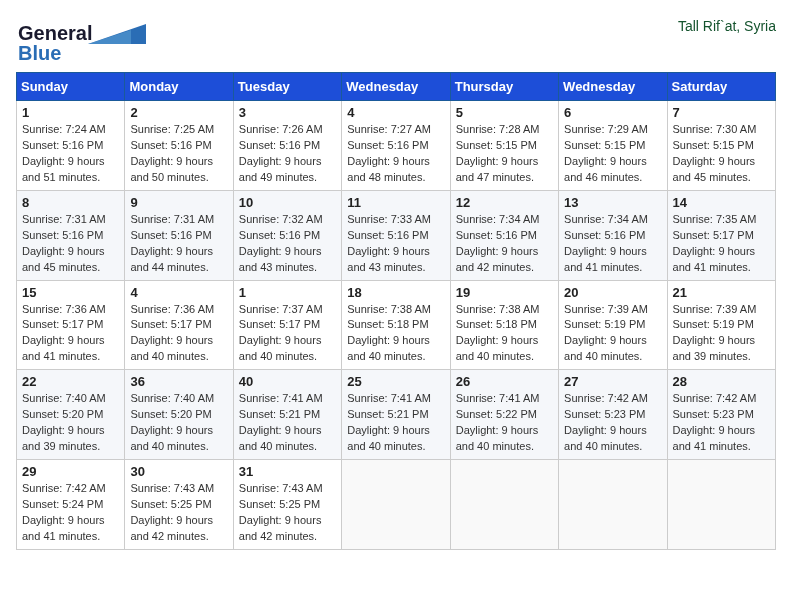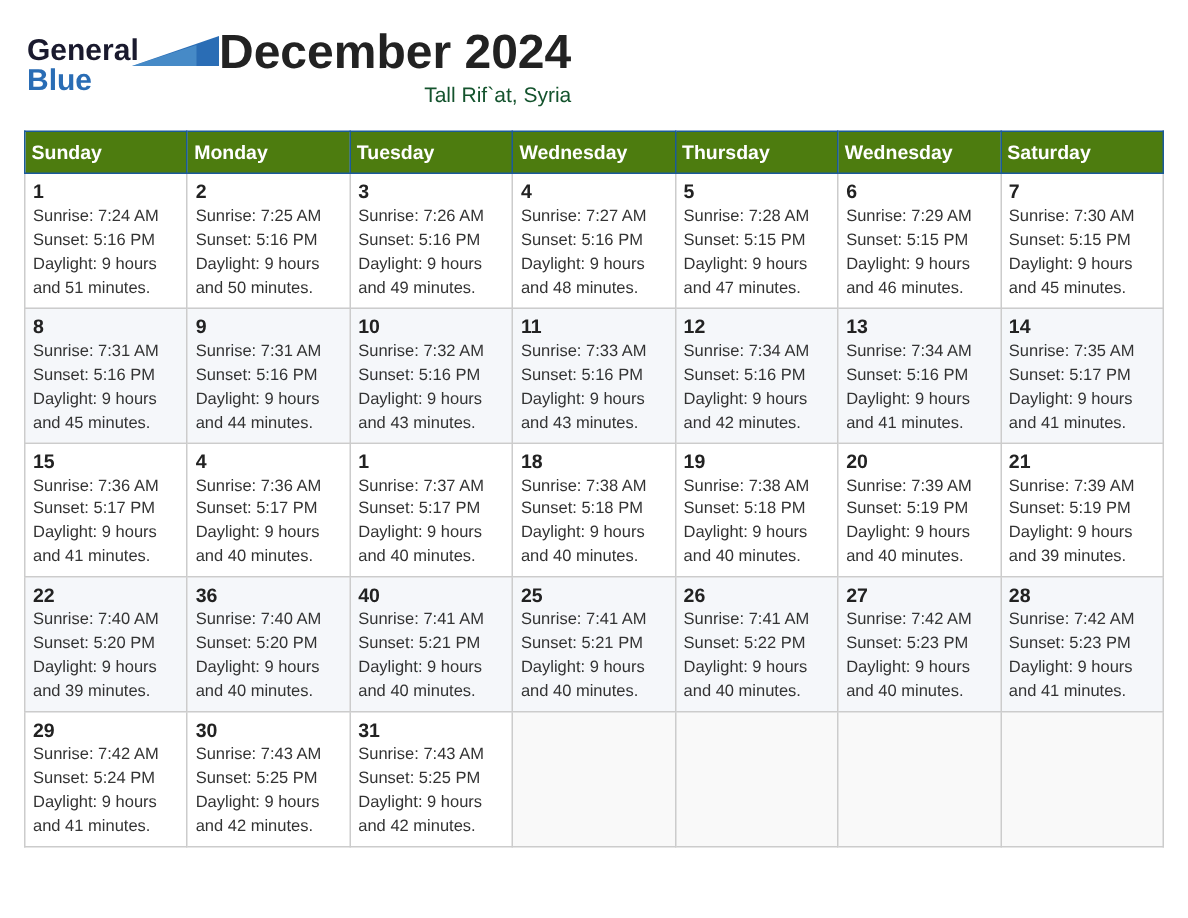--- a/index.html
+++ b/index.html
@@ -5,23 +5,23 @@
     * { box-sizing: border-box; margin: 0; padding: 0; }
     body {
       font-family: Arial, sans-serif;
       background: #fff;
       width: 792px;
       min-height: 612px;
       padding: 16px;
     }
     .header {
       display: flex;
-      justify-content: flex-start;
+      justify-content: space-between;
       align-items: flex-start;
-      margin-bottom: 16px;
+      margin-bottom: 4px;
     }
     .logo {
       display: flex;
       flex-direction: column;
       align-items: flex-start;
     }
     .title-block {
       text-align: right;
     }
     .month-title {
@@ -32,21 +32,21 @@
     .subtitle {
       font-size: 14px;
       color: #14532d;
       margin-top: 2px;
     }
     .calendar {
       width: 100%;
       border-collapse: collapse;
     }
     .calendar th {
-      background: #4d7c0f;
+      background: #1d4ed8;
       color: #fff;
       font-size: 13px;
       font-weight: bold;
       padding: 6px 4px;
       text-align: left;
       border: 1px solid #1a5a9a;
     }
     .calendar td {
       border: 1px solid #ccc;
       vertical-align: top;
@@ -84,21 +84,20 @@
     <svg width="130" height="52" viewBox="0 0 130 52">
 
       <text x="2" y="24" font-family="Arial" font-size="20" font-weight="bold" fill="#1a1a2e">General</text>
       <text x="2" y="44" font-family="Arial" font-size="20" font-weight="bold" fill="#2a6db5">Blue</text>
 
       <polygon points="72,28 130,8 130,28" fill="#2a6db5"></polygon>
       <polygon points="72,28 115,14 115,28" fill="#5a9fd4" opacity="0.6"></polygon>
     </svg>
   </div>
   <div class="title-block">
-    <div class="month-title">December 2024</div>
     <div class="subtitle">Tall Rif`at, Syria</div>
   </div>
 </div>
 
 <table class="calendar">
   <thead>
     <tr>
     <th>Sunday</th>
         <th>Monday</th>
         <th>Tuesday</th>

